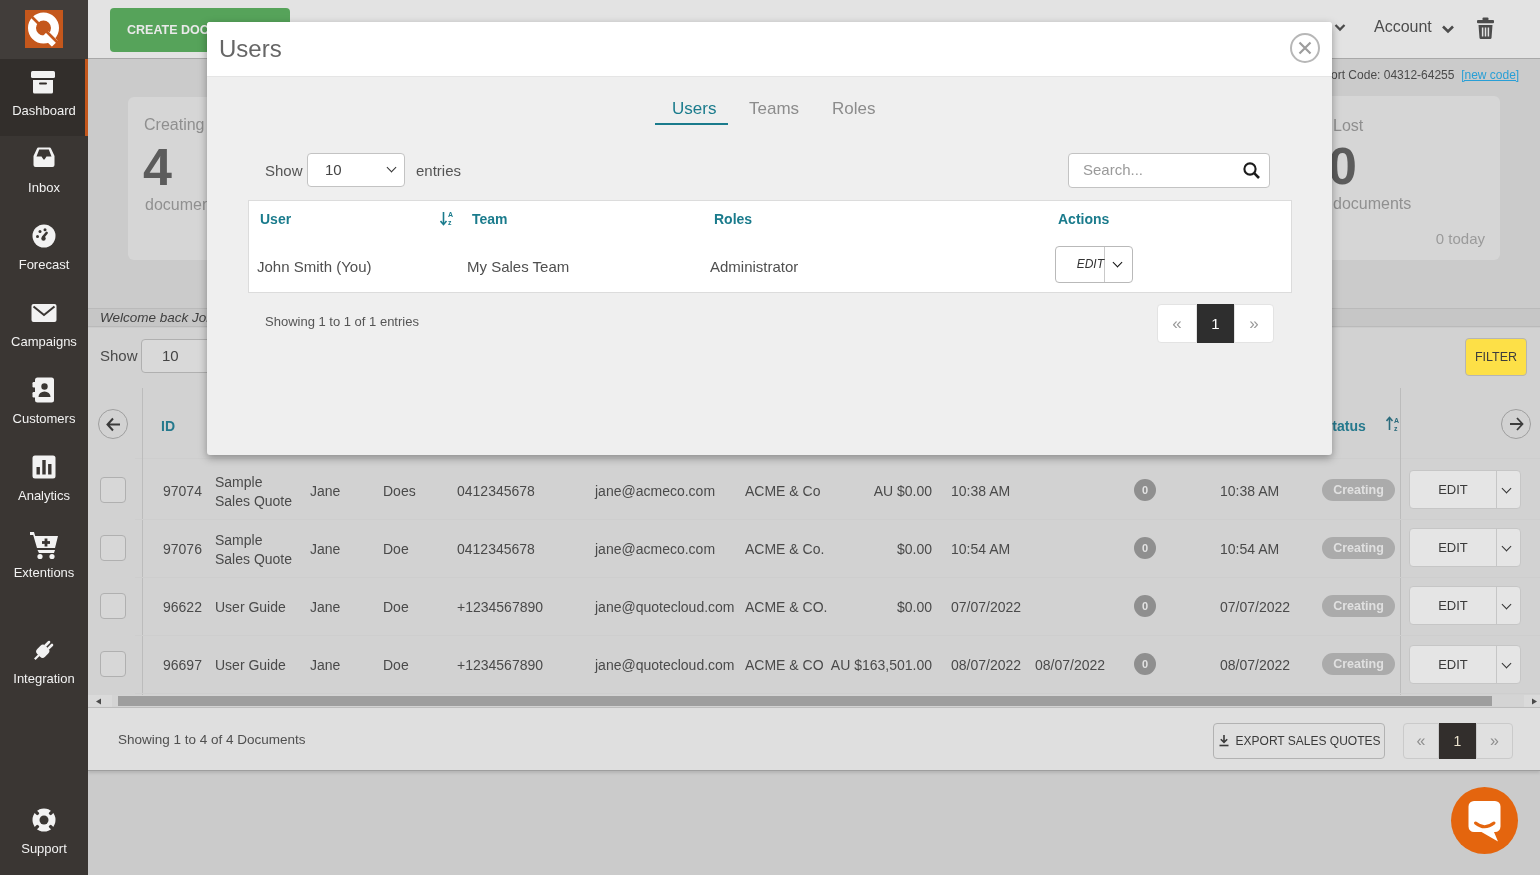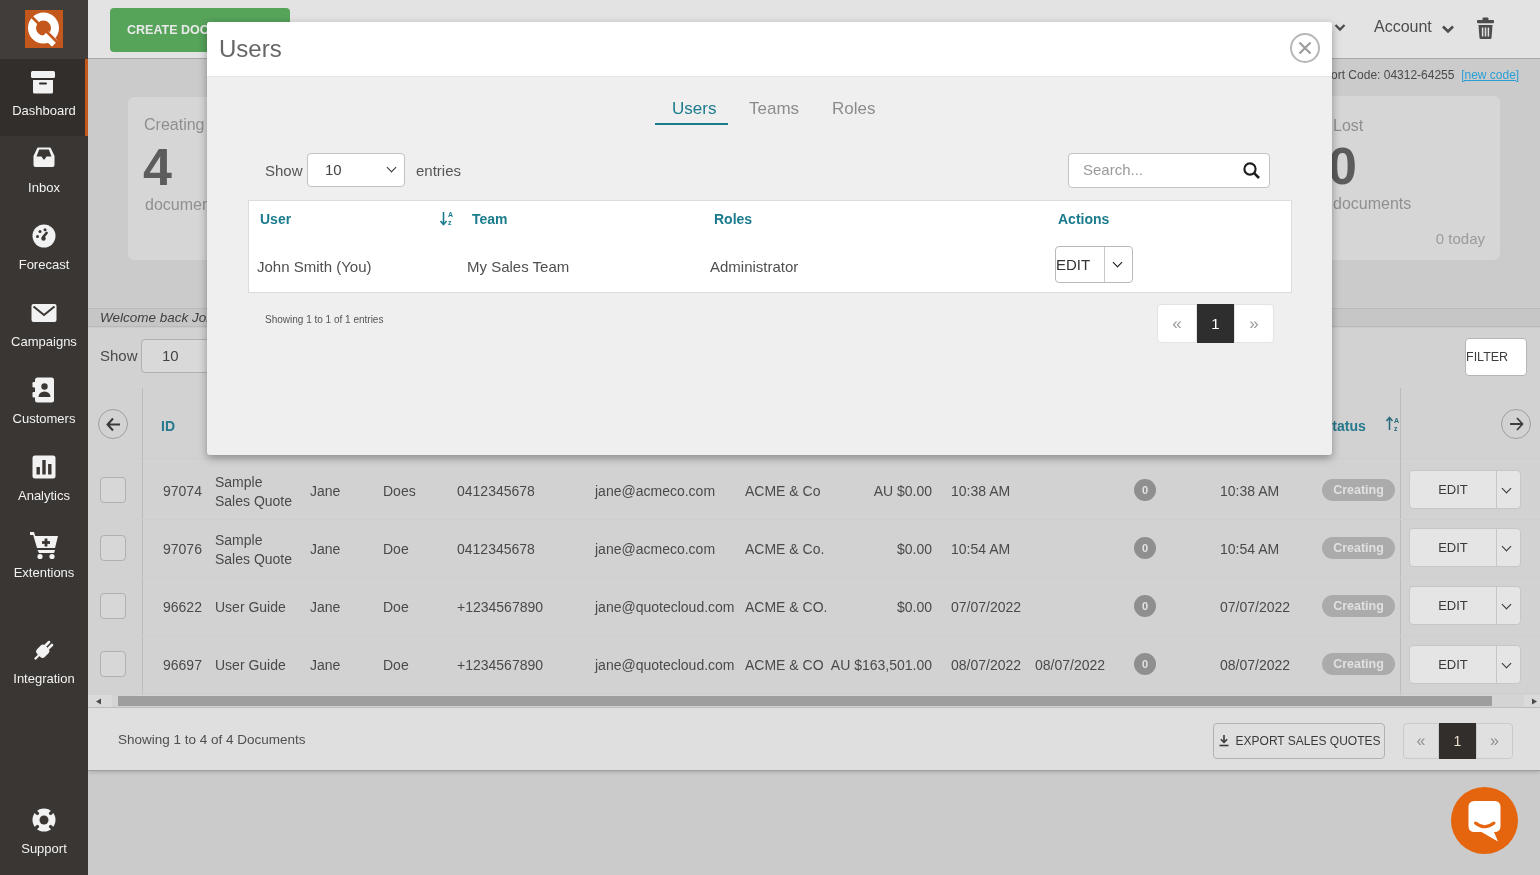--- a/index.html
+++ b/index.html
@@ -61,21 +61,21 @@
   <div class="abs" style="left:88px;top:308px;width:1452px;height:19px;background:#c6c6c6;border-top:1px solid #bababa;border-bottom:1px solid #bababa;"></div>
   <div class="abs" style="left:100px;top:310px;font-size:13.5px;font-style:italic;color:#3f3f3f;">Welcome back John</div>
 
   <div class="abs" style="left:88px;top:328px;width:1452px;height:367px;background:#d2d2d2;"></div>
   <div class="abs" style="left:135px;top:458px;width:1405px;height:1px;background:#cecece;"></div>
 
   <div class="abs dimtext" style="left:100px;top:347px;font-size:15px;">Show</div>
   <div class="abs" style="left:141px;top:339px;width:100px;height:34px;background:#d9d9d9;border:1px solid #b0b0b0;border-radius:4px;"></div>
   <div class="abs" style="left:162px;top:347px;font-size:15px;color:#444;">10</div>
 
-  <div class="abs" style="left:1465px;top:338px;width:62px;height:38px;background:#ffffff;border:1px solid #b5b5b5;border-radius:4px;font-size:12.5px;color:#3d3d3d;line-height:36px;">FILTER</div>
+  <div class="abs" style="left:1465px;top:338px;width:62px;height:38px;background:#fde047;border:1px solid #b5b5b5;border-radius:4px;font-size:12.5px;color:#3d3d3d;text-align:center;line-height:36px;">FILTER</div>
 
   <div class="abs" style="left:98px;top:409px;width:30px;height:30px;border:1px solid #9f9f9f;border-radius:50%;"></div>
   <svg class="abs" style="left:106px;top:417px;" width="15" height="15" viewBox="0 0 15 15">
       <path d="M7 1.5 L1.5 7.5 L7 13.5 M1.5 7.5 H14" stroke="#3a3a3a" stroke-width="2" fill="none"></path>
     </svg>
   <div class="abs tealdim" style="left:161px;top:418px;font-size:14px;">ID</div>
   <div class="abs tealdim" style="left:1323px;top:418px;font-size:14px;">Status</div>
   <svg class="abs" style="left:1386px;top:416px;" width="14" height="16" viewBox="0 0 14 16">
     <line x1="3.5" y1="2" x2="3.5" y2="14" stroke="#2b6b7c" stroke-width="1.6"></line>
     <path d="M0.5 5 L3.5 1.5 L6.5 5" fill="none" stroke="#2b6b7c" stroke-width="1.6"></path>
@@ -348,23 +348,23 @@
       <text x="8" y="15" font-size="7" font-weight="bold" fill="#1a7b8c">z</text>
     </svg>
     <div class="abs" style="left:265px;top:189px;font-size:14px;font-weight:bold;color:#1a7b8c;">Team</div>
     <div class="abs" style="left:507px;top:189px;font-size:14px;font-weight:bold;color:#1a7b8c;">Roles</div>
     <div class="abs" style="left:851px;top:189px;font-size:14px;font-weight:bold;color:#1a7b8c;">Actions</div>
 
     <div class="abs" style="left:50px;top:236px;font-size:15px;color:#4f4f4f;">John Smith (You)</div>
     <div class="abs" style="left:260px;top:236px;font-size:15px;color:#4f4f4f;">My Sales Team</div>
     <div class="abs" style="left:503px;top:236px;font-size:15px;color:#4f4f4f;">Administrator</div>
     <div class="abs" style="left:848px;top:224px;width:78px;height:37px;background:#fff;border:1px solid #b9b9b9;border-radius:4px;">
-      <div class="abs" style="left:0;top:0;width:49px;height:35px;border-right:1px solid #c9c9c9;text-align:left;line-height:35px;font-size:15px;color:#333;">EDIT</div>
+      <div class="abs" style="left:0;top:0;width:49px;height:35px;border-right:1px solid #c9c9c9;text-align:right;line-height:35px;font-size:12px;color:#333;font-style:italic;">EDIT</div>
       <div class="chev" style="left:58px;top:12px;border-color:#111;"></div>
     </div>
 
-    <div class="abs" style="left:58px;top:292px;font-size:10px;color:#555;">Showing 1 to 1 of 1 entries</div>
+    <div class="abs" style="left:58px;top:292px;font-size:13px;color:#555;">Showing 1 to 1 of 1 entries</div>
     <div class="abs" style="left:950px;top:282px;width:40px;height:39px;background:#fff;border:1px solid #e3e3e3;border-radius:4px 0 0 4px;text-align:center;line-height:37px;font-size:17px;color:#9a9a9a;">«</div>
     <div class="abs" style="left:990px;top:282px;width:37px;height:39px;background:#2e2e2e;text-align:center;line-height:39px;font-size:15px;color:#fff;">1</div>
     <div class="abs" style="left:1027px;top:282px;width:40px;height:39px;background:#fff;border:1px solid #e3e3e3;border-radius:0 4px 4px 0;text-align:center;line-height:37px;font-size:17px;color:#9a9a9a;">»</div>
   </div>
 
 </div>
 
 </body></html>

